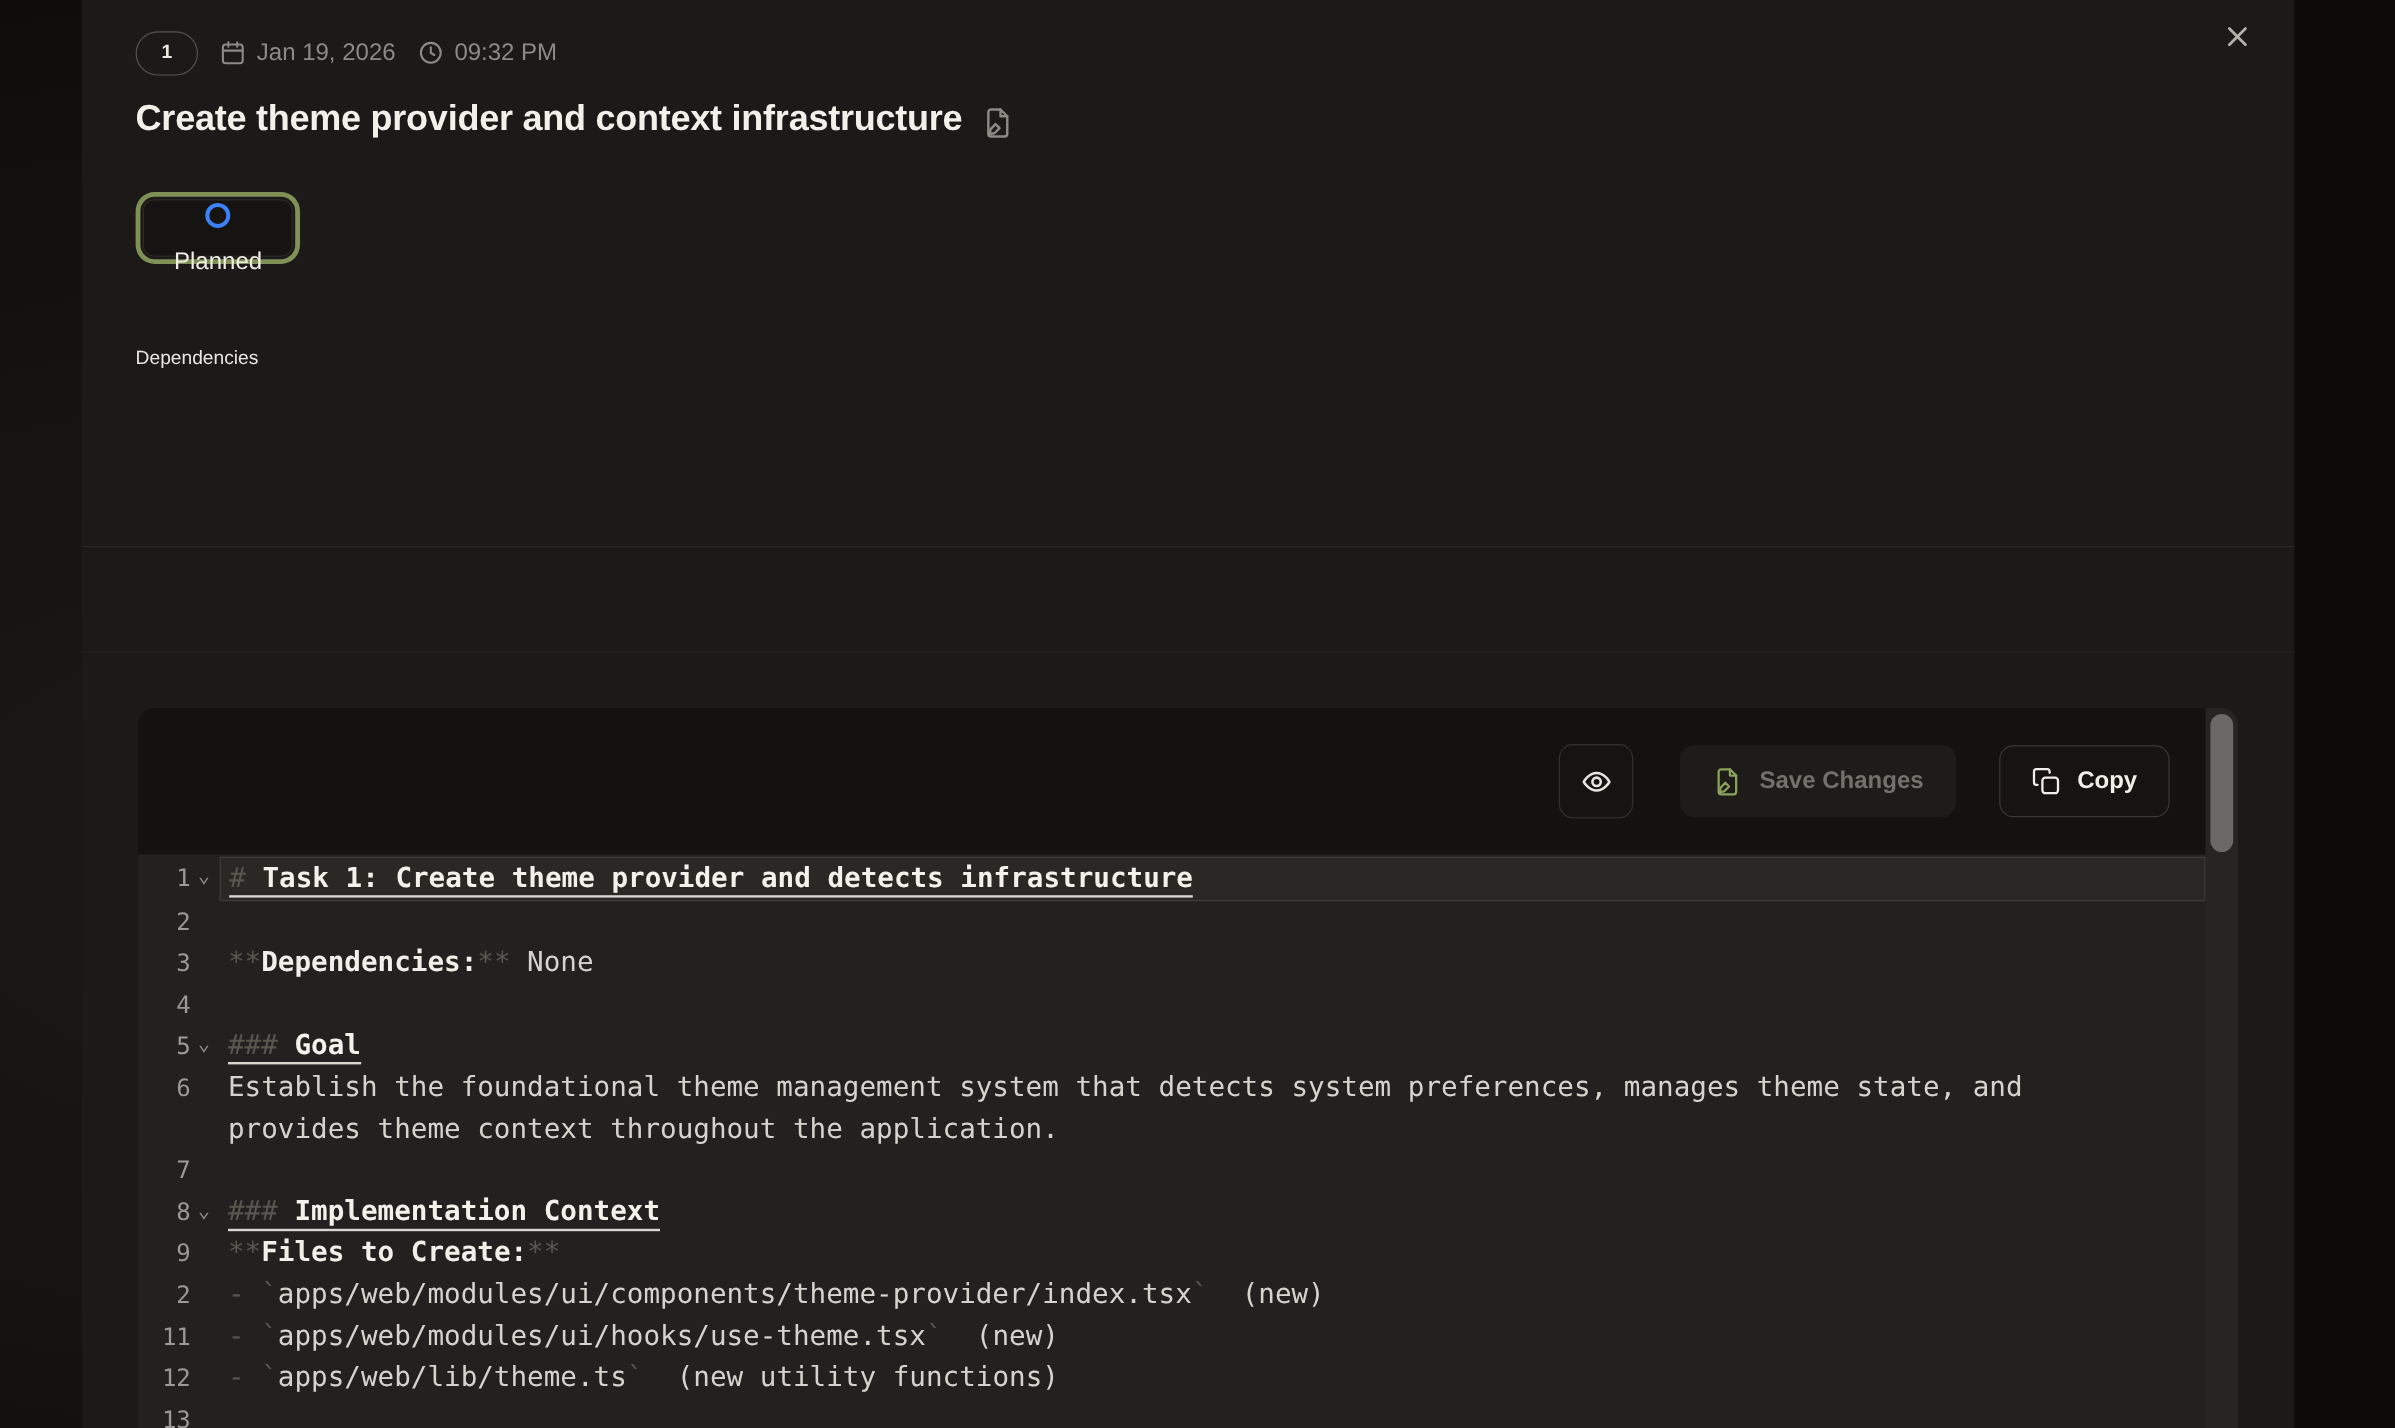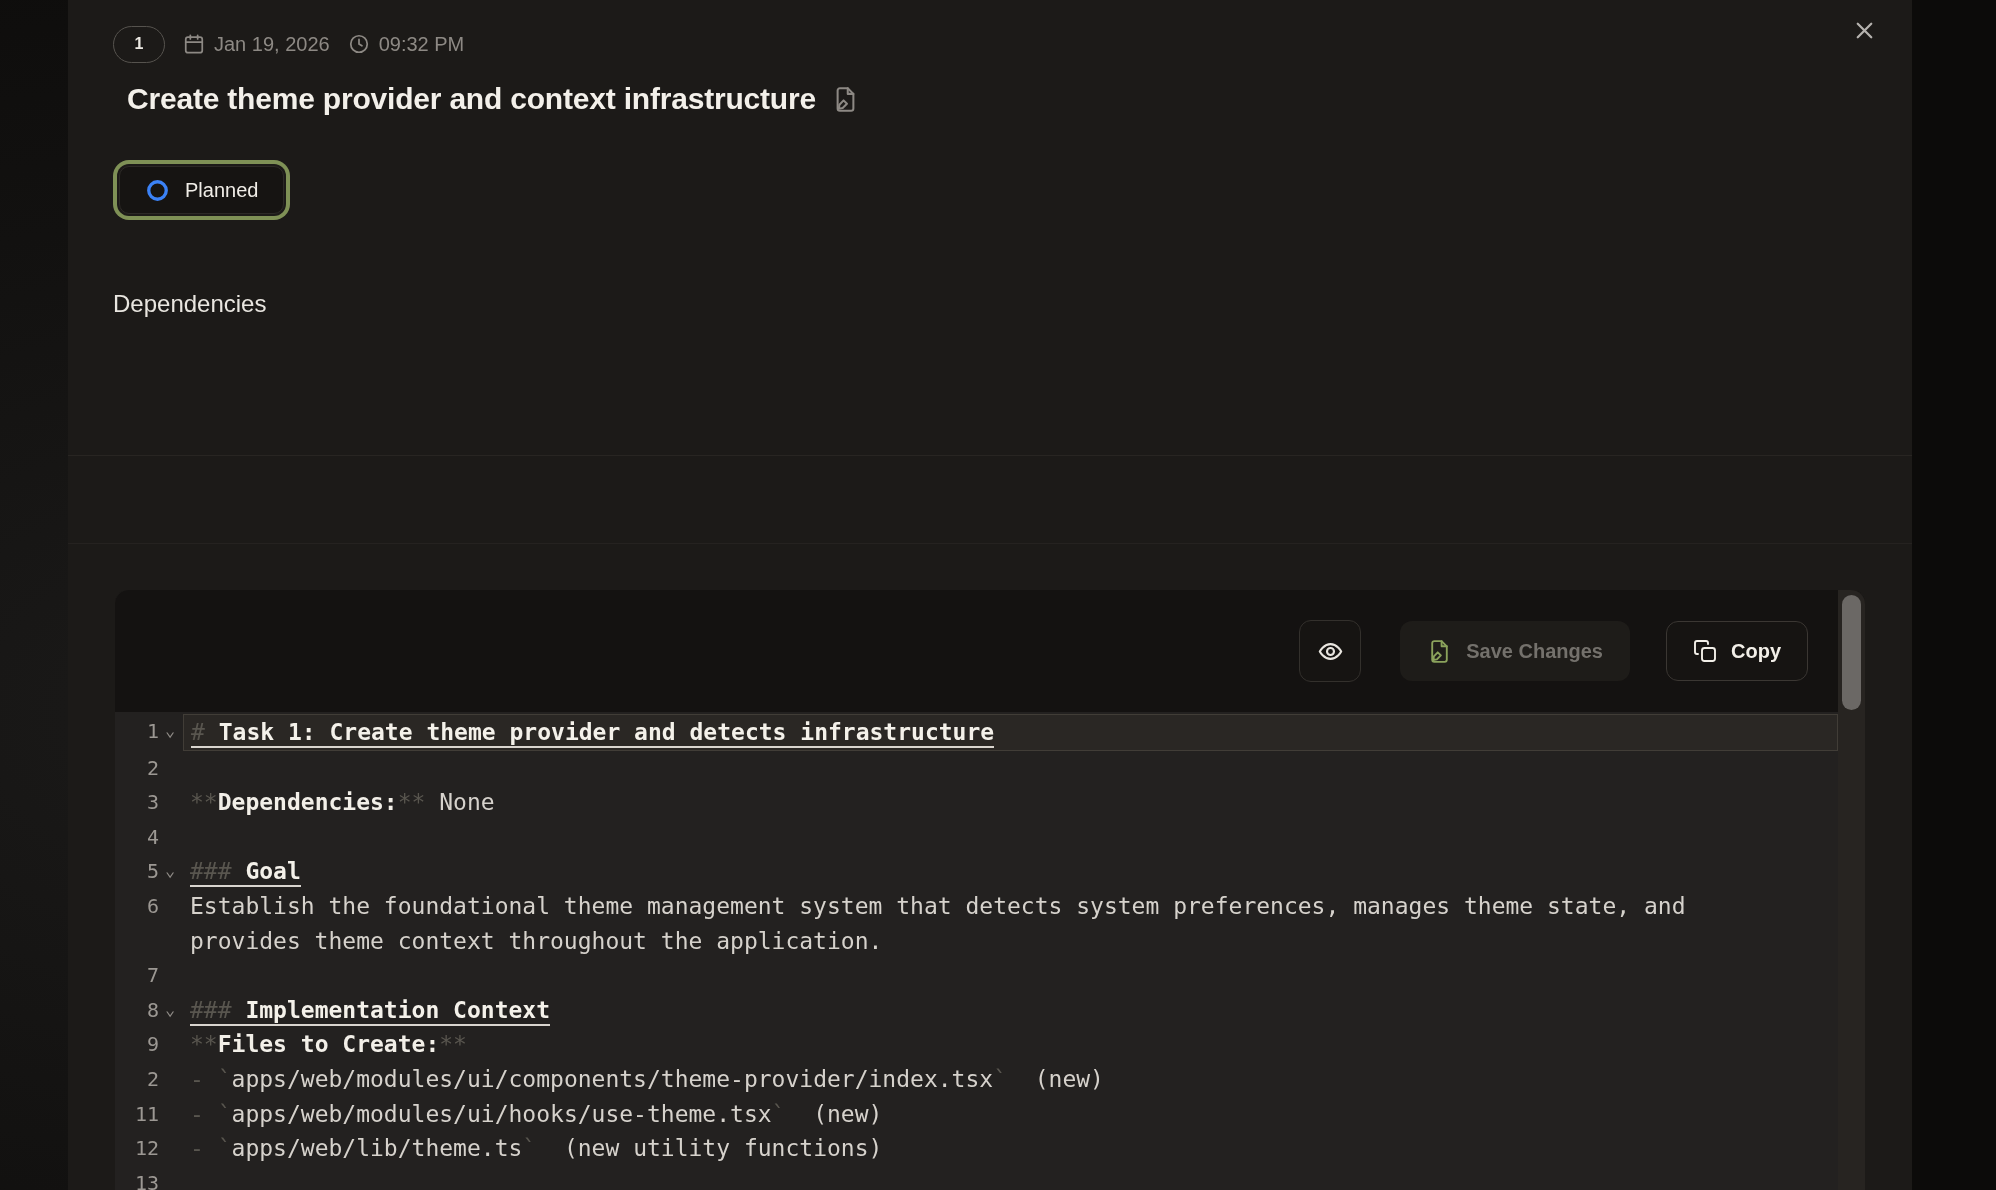--- a/index.html
+++ b/index.html
@@ -21,40 +21,40 @@
     font-size:16px; font-weight:700; color:#ece9e3; background:transparent;
   }
   .meta-item { display:flex; align-items:center; gap:9px; color:#8d8984; font-size:20px; }
   .icon { display:inline-flex; align-items:center; justify-content:center; }
   .close-btn {
     position:absolute; top:12px; right:30px; width:36px; height:36px;
     display:flex; align-items:center; justify-content:center;
     background:transparent; border:none; color:#b5b2ae; cursor:pointer;
   }
   
-  .title-row { position:absolute; top:82px; left:59px; display:flex; align-items:center; gap:16px; }
+  .title-row { position:absolute; top:82px; left:45px; display:flex; align-items:flex-end; gap:16px; }
   .page-title { font-size:30px; font-weight:700; color:#f3f0ea; letter-spacing:-0.2px; }
   
   .chips-row { position:absolute; top:160px; left:45px; display:flex; align-items:center; gap:26px; }
   .status-btn {
     display:flex; align-items:center; gap:15px; height:48px; padding:0 25px;
     background:#161412; border:1px solid #2c2926; border-radius:10px;
     color:#f0ede7; font-size:20px; font-weight:500; cursor:pointer;
     box-shadow:0 0 0 2px #1c1a18, 0 0 0 6px #7f9156;
     margin:6px 0 6px 6px;
   }
   .assignee-btn {
     display:flex; align-items:center; gap:17px; height:56px; padding:0 25px;
     background:transparent; border:1px solid #363330; border-radius:10px;
     color:#ece9e3; cursor:pointer;
   }
   .assignee-initials { font-size:16px; font-weight:600; letter-spacing:0.5px; color:#e8e5df; }
   .assignee-name { font-size:20px; font-weight:500; color:#f0ede7; }
   
-  .dep-label { position:absolute; top:290px; left:45px; font-size:24px; font-weight:500; color:#e9e6e0; }
+  .dep-label { position:absolute; top:290px; left:45px; font-size:16px; font-weight:500; color:#e9e6e0; }
   .dep-select {
     position:absolute; top:349px; left:45px; right:44px; height:59px;
     border:1px solid #39362f; border-radius:10px; background:transparent;
     display:flex; align-items:center; justify-content:space-between;
     padding:0 22px 0 24px; cursor:pointer;
   }
   .dep-placeholder { font-size:20px; font-weight:600; color:#f0ede7; }
   
   .divider-top { position:absolute; top:455px; left:0; width:100%; height:1px; background:#282522; }
   .divider-bottom { position:absolute; top:543px; left:0; width:100%; height:1px; background:#252220; }
@@ -151,21 +151,21 @@
     <span class="icon">
       <svg width="27" height="27" viewBox="0 0 24 24" fill="none" stroke="#8d8984" stroke-width="1.8" stroke-linecap="round" stroke-linejoin="round">
           <path d="M14 2H7a2 2 0 0 0-2 2v16a2 2 0 0 0 2 2h10a2 2 0 0 0 2-2V7z"></path>
           <path d="M14 2v5h5"></path>
           <path d="m10.3 12.8 3 3L9.5 19.6l-3.4.6.5-3.5z"></path>
         </svg>
     </span>
   </div>
 
   <div class="chips-row">
-    <button class="status-btn" id="status-btn" style="box-shadow: rgb(28, 26, 24) 0px 0px 0px 2px, rgb(127, 145, 86) 0px 0px 0px 6px;">
+    <button class="status-btn" id="status-btn" style="box-shadow: rgb(28, 26, 24) 0px 0px 0px 2px, rgb(127, 145, 86) 0px 0px 0px 6px; flex-direction: column;">
       <span class="icon">
         <svg width="25" height="25" viewBox="0 0 24 24" fill="none">
             <circle id="status-circle" cx="12" cy="12" r="8.4" stroke="#3b82f6" stroke-width="3.2"></circle>
           </svg>
       </span>
       <span>Planned</span>
     </button>
   </div>
 
   <div class="dep-label">Dependencies</div>

